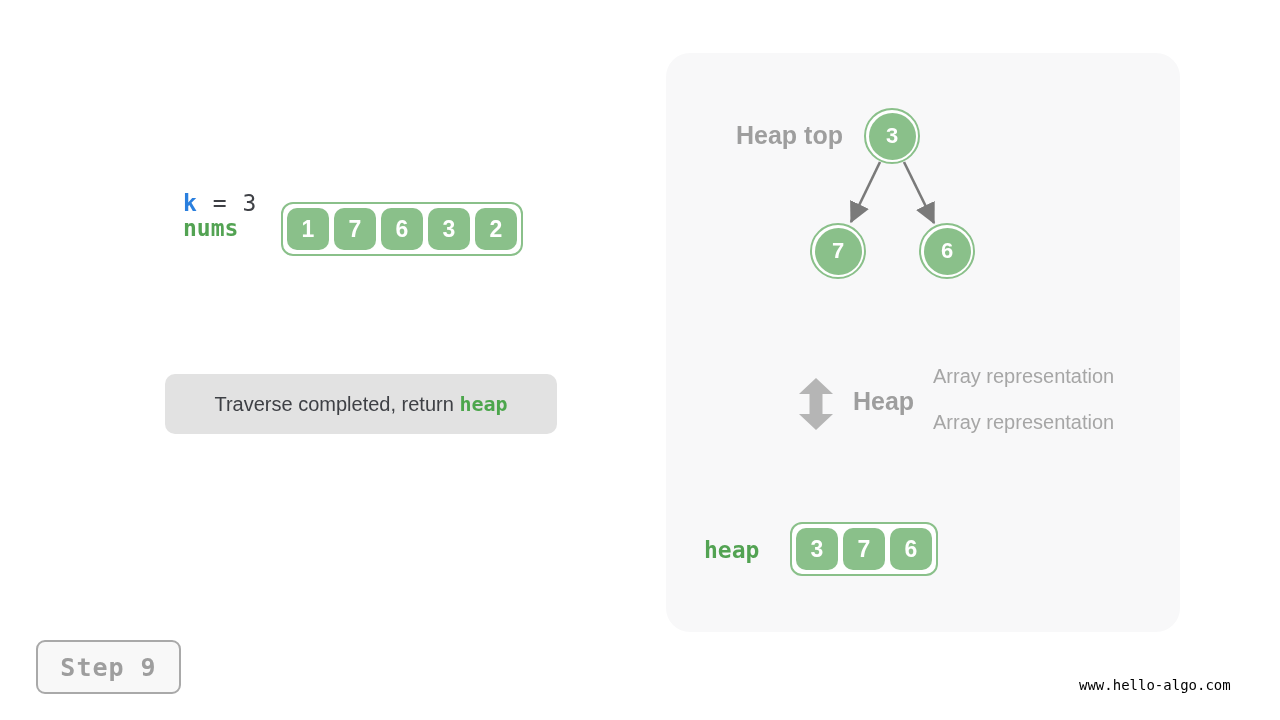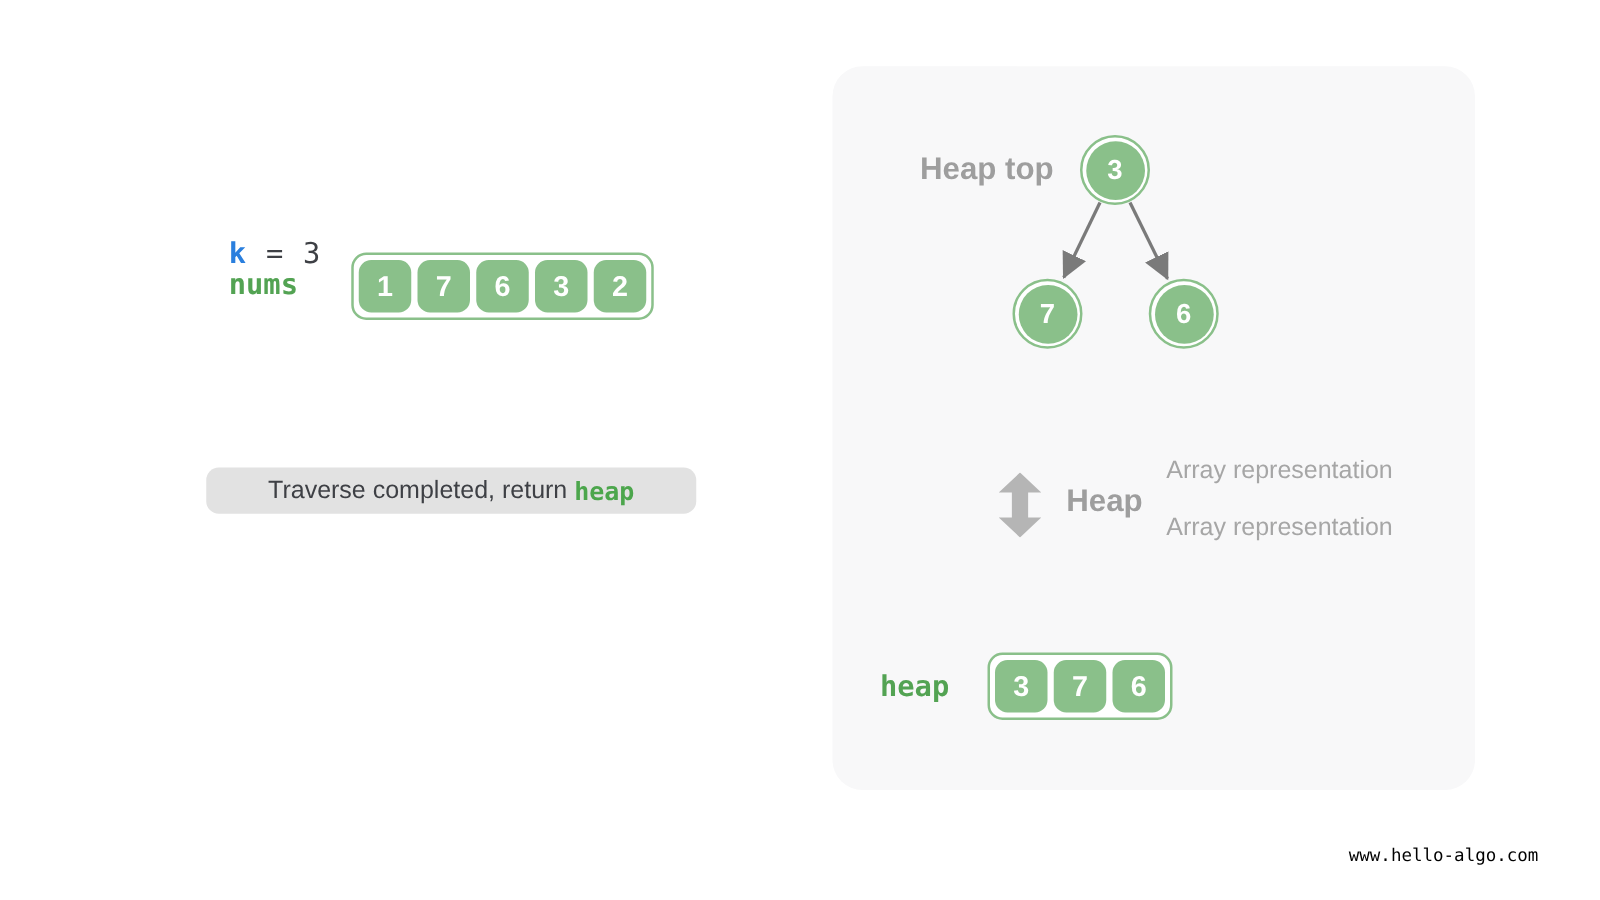--- a/index.html
+++ b/index.html
@@ -22,21 +22,21 @@
           font-family:"DejaVu Sans Mono",monospace;color:var(--dark);margin-top:48px;}
   .k-name{color:#2A7FDE;font-weight:bold;}
   .nums-label{position:absolute;left:183px;top:215px;font-size:23px;font-weight:bold;
           color:var(--green-dark);}
   .array-box{position:absolute;display:flex;gap:5px;padding:4px;background:#fff;
           border:2px solid var(--green);border-radius:12px;}
   .nums-array{left:281px;top:202px;}
   .cell{width:42px;height:42px;border-radius:10px;background:var(--green);color:#fff;
           display:flex;align-items:center;justify-content:center;
           font-size:23px;font-weight:bold;}
-  .status-box{position:absolute;left:165px;top:374px;width:392px;height:37px;
+  .status-box{position:absolute;left:165px;top:374px;width:392px;height:60px;
           background:#E2E2E2;border-radius:10px;display:flex;align-items:center;
           justify-content:center;font-size:20px;color:var(--dark);white-space:pre;}
   .status-hl{color:#4CA64C;font-weight:bold;}
 
   
   .panel{position:absolute;left:666px;top:53px;width:514px;height:579px;
           background:#F8F8F9;border-radius:24px;}
   .heap-top-label{position:absolute;left:70px;top:68px;font-size:25px;font-weight:bold;
           color:var(--gray-label);}
   .node{position:absolute;width:56px;height:56px;border-radius:50%;
@@ -112,16 +112,17 @@
 
     <div class="heap-label mono">heap</div>
     <div class="array-box heap-array">
       <div class="cell">3</div>
       <div class="cell">7</div>
       <div class="cell">6</div>
     </div>
 
   </div>
 
+  <div class="step-box mono">Step 9</div>
 
   <div class="watermark mono">www.hello-algo.com</div>
 
 </div>
 
 </body></html>

